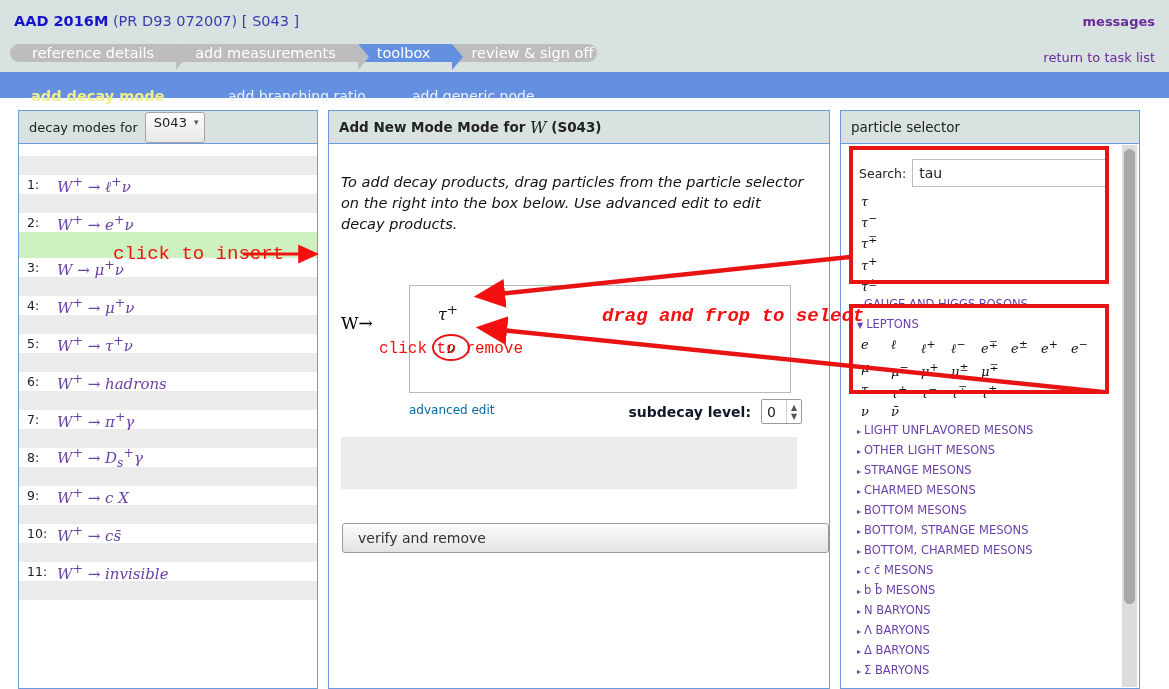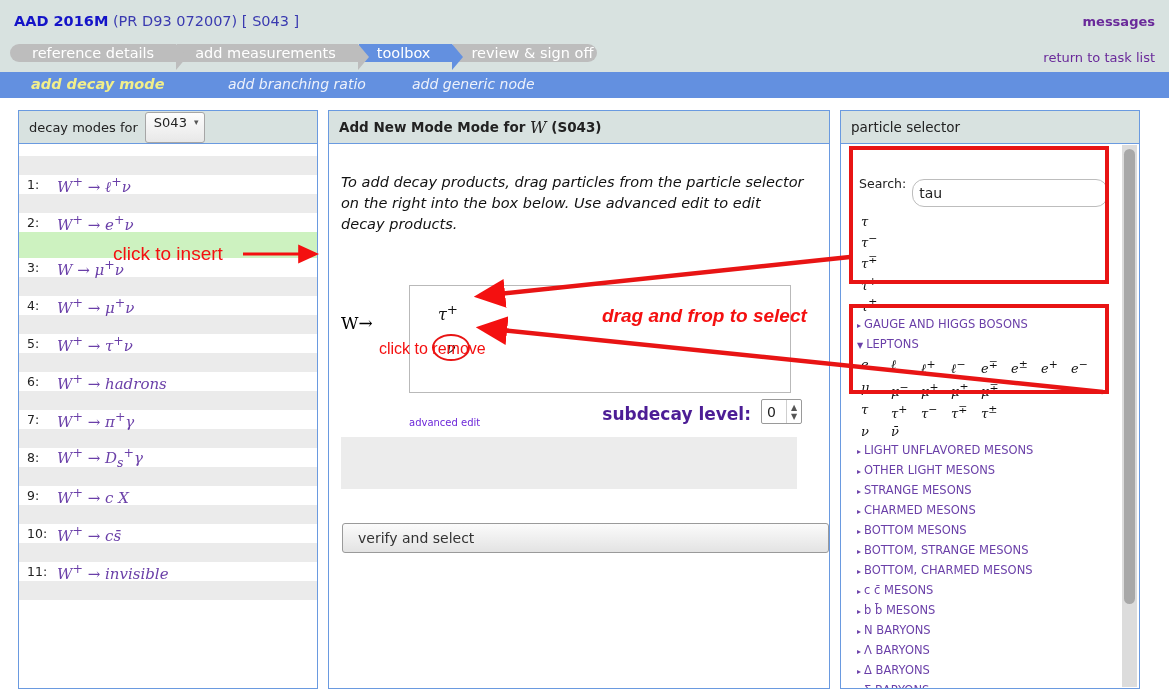--- a/index.html
+++ b/index.html
@@ -84,24 +84,23 @@
     font-size: 13px; color: #6a2a9a; cursor: pointer;
   }
 
   
   .subnav {
     position: absolute; left: 0; top: 72px;
     width: 1169px; height: 26px;
     background: #6390e0;
   }
   .subnav .item {
-    position: absolute; top: 4px;
+    position: absolute; top: 16px;
     font-size: 14px; color: #eef2fb; cursor: pointer;
     white-space: nowrap;
-    font-style: italic;
   }
   .subnav .item.sel { color: #f2ef8a; font-weight: bold; font-size: 14.5px; }
   .subnav .i0 { left: 31px; }
   .subnav .i1 { left: 228px; }
   .subnav .i2 { left: 412px; }
 
   
   .panel {
     position: absolute;
     border: 1px solid #6a9ae0;
@@ -188,26 +187,26 @@
     display: flex; align-items: center; justify-content: center;
     font-size: 15px;
     font-family: "DejaVu Serif","Liberation Serif",serif; font-style: italic;
     color: #111; cursor: pointer;
   }
 
   .row-actions {
     position: relative; margin-top: 2px; height: 30px;
   }
   .adv-edit {
-    position: absolute; left: 80px; top: 18px;
-    color: #6d28d9; font-size: 10px; cursor: pointer;
+    position: absolute; left: 80px; top: 4px;
+    color: #0369a1; font-size: 12px; cursor: pointer;
   }
   .subdecay-label {
     position: absolute; right: 78px; top: 5px;
-    font-size: 17px; color: #4c1d95; font-weight: bold; white-space: nowrap;
+    font-size: 14px; color: #0f172a; font-weight: bold; white-space: nowrap;
   }
   .spinner {
     position: absolute; right: 27px; top: 0px;
     width: 41px; height: 25px;
     border: 1px solid #9a9a9a; border-radius: 2px;
     background: #fff;
     display: flex; align-items: stretch;
   }
   .spinner .val {
     flex: 1; display: flex; align-items: center;
@@ -245,26 +244,25 @@
     height: 544px; overflow: hidden;
     padding: 6px 0 12px 6px;
   }
   .search-row {
     display: flex; align-items: center; gap: 6px;
     margin: 9px 0 0 12px;
   }
   .search-row .lbl { font-size: 12.5px; color: #222; }
   .search-input {
     width: 196px; height: 28px;
-    border: 1px solid #bdbdbd; border-radius: 12px;
+    border: 1px solid #bdbdbd; border-radius: 0;
     padding: 0 6px;
     font-size: 14px; color: #222;
     font-family: "DejaVu Sans","Liberation Sans",sans-serif;
     background: #fff;
-    margin-top: 20px;
   }
   .search-results {
     margin: 6px 0 0 14px;
   }
   .search-results .r {
     font-size: 13px; line-height: 17px; color: #111;
     font-family: "DejaVu Serif","Liberation Serif",serif; font-style: italic;
     cursor: pointer;
   }
   .cat {
@@ -299,21 +297,21 @@
 
   
   #overlay {
     position: absolute; left: 0; top: 0;
     width: 1169px; height: 689px;
     pointer-events: none;
   }
   .ann-text {
     position: absolute;
     color: #f41010;
-    font-family: Liberation Sans, sans-serif;
+    font-family: Liberation Mono, monospace;
     white-space: nowrap;
   }
   .ann-click-insert { left: 113px; top: 243px; font-size: 19px; }
   .ann-dragdrop { left: 602px; top: 305px; font-size: 19px; font-weight: bold; font-style: italic; }
   .ann-click-remove { left: 379px; top: 340px; font-size: 16px; }
 </style>
 </head>
 <body>
 
 <div id="app">
@@ -443,21 +441,21 @@
       <div class="spinner">
         <div class="val">0</div>
         <div class="arrows">
           <span>▲</span>
           <span>▼</span>
         </div>
       </div>
     </div>
 
     <div class="preview-box"></div>
-    <div class="verify-btn">verify and select</div>
+    <div class="verify-btn">verify and remove</div>
   </div>
 
   <div class="panel" id="rightPanel">
     <div class="panel-head">
       <span>particle selector</span>
     </div>
     <div class="ps-body">
       <div class="search-row">
         <span class="lbl">Search:</span>
         <input class="search-input" type="text" value="tau" style="">

